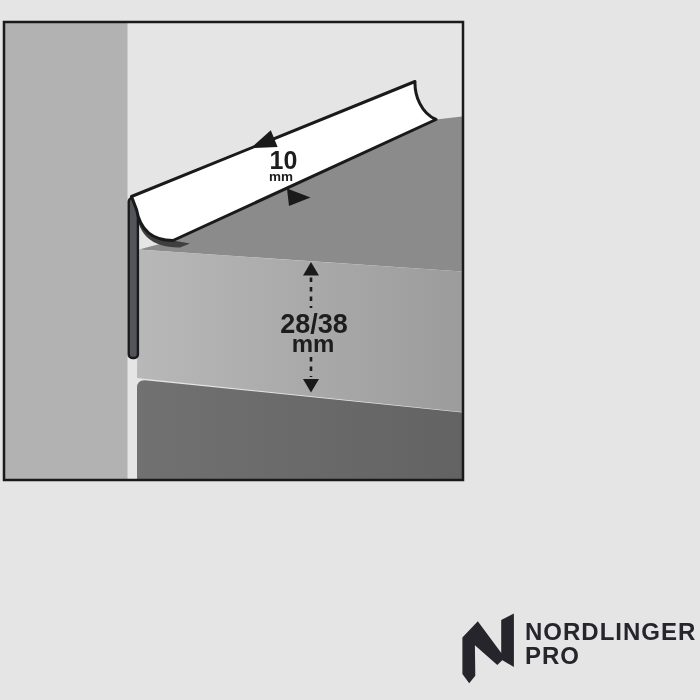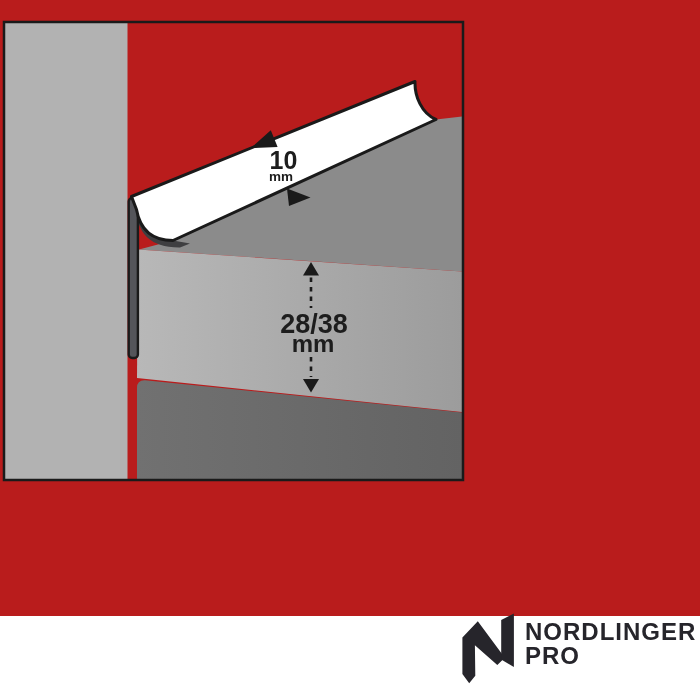--- a/index.html
+++ b/index.html
@@ -6,22 +6,22 @@
     margin: 0;
     padding: 0;
     background: #ffffff;
     width: 700px;
     height: 700px;
     overflow: hidden;
   }
   #canvas {
     position: relative;
     width: 700px;
-    height: 616px;
-    background: #b91c1c;
+    height: 700px;
+    background: #e5e5e5;
     font-family: "Liberation Sans", sans-serif;
   }
   svg { display: block; }
   .dim-num {
     font-family: "Liberation Sans", sans-serif;
     font-weight: bold;
   }
   .logo-text {
     font-family: "Liberation Sans", sans-serif;
     font-weight: bold;

